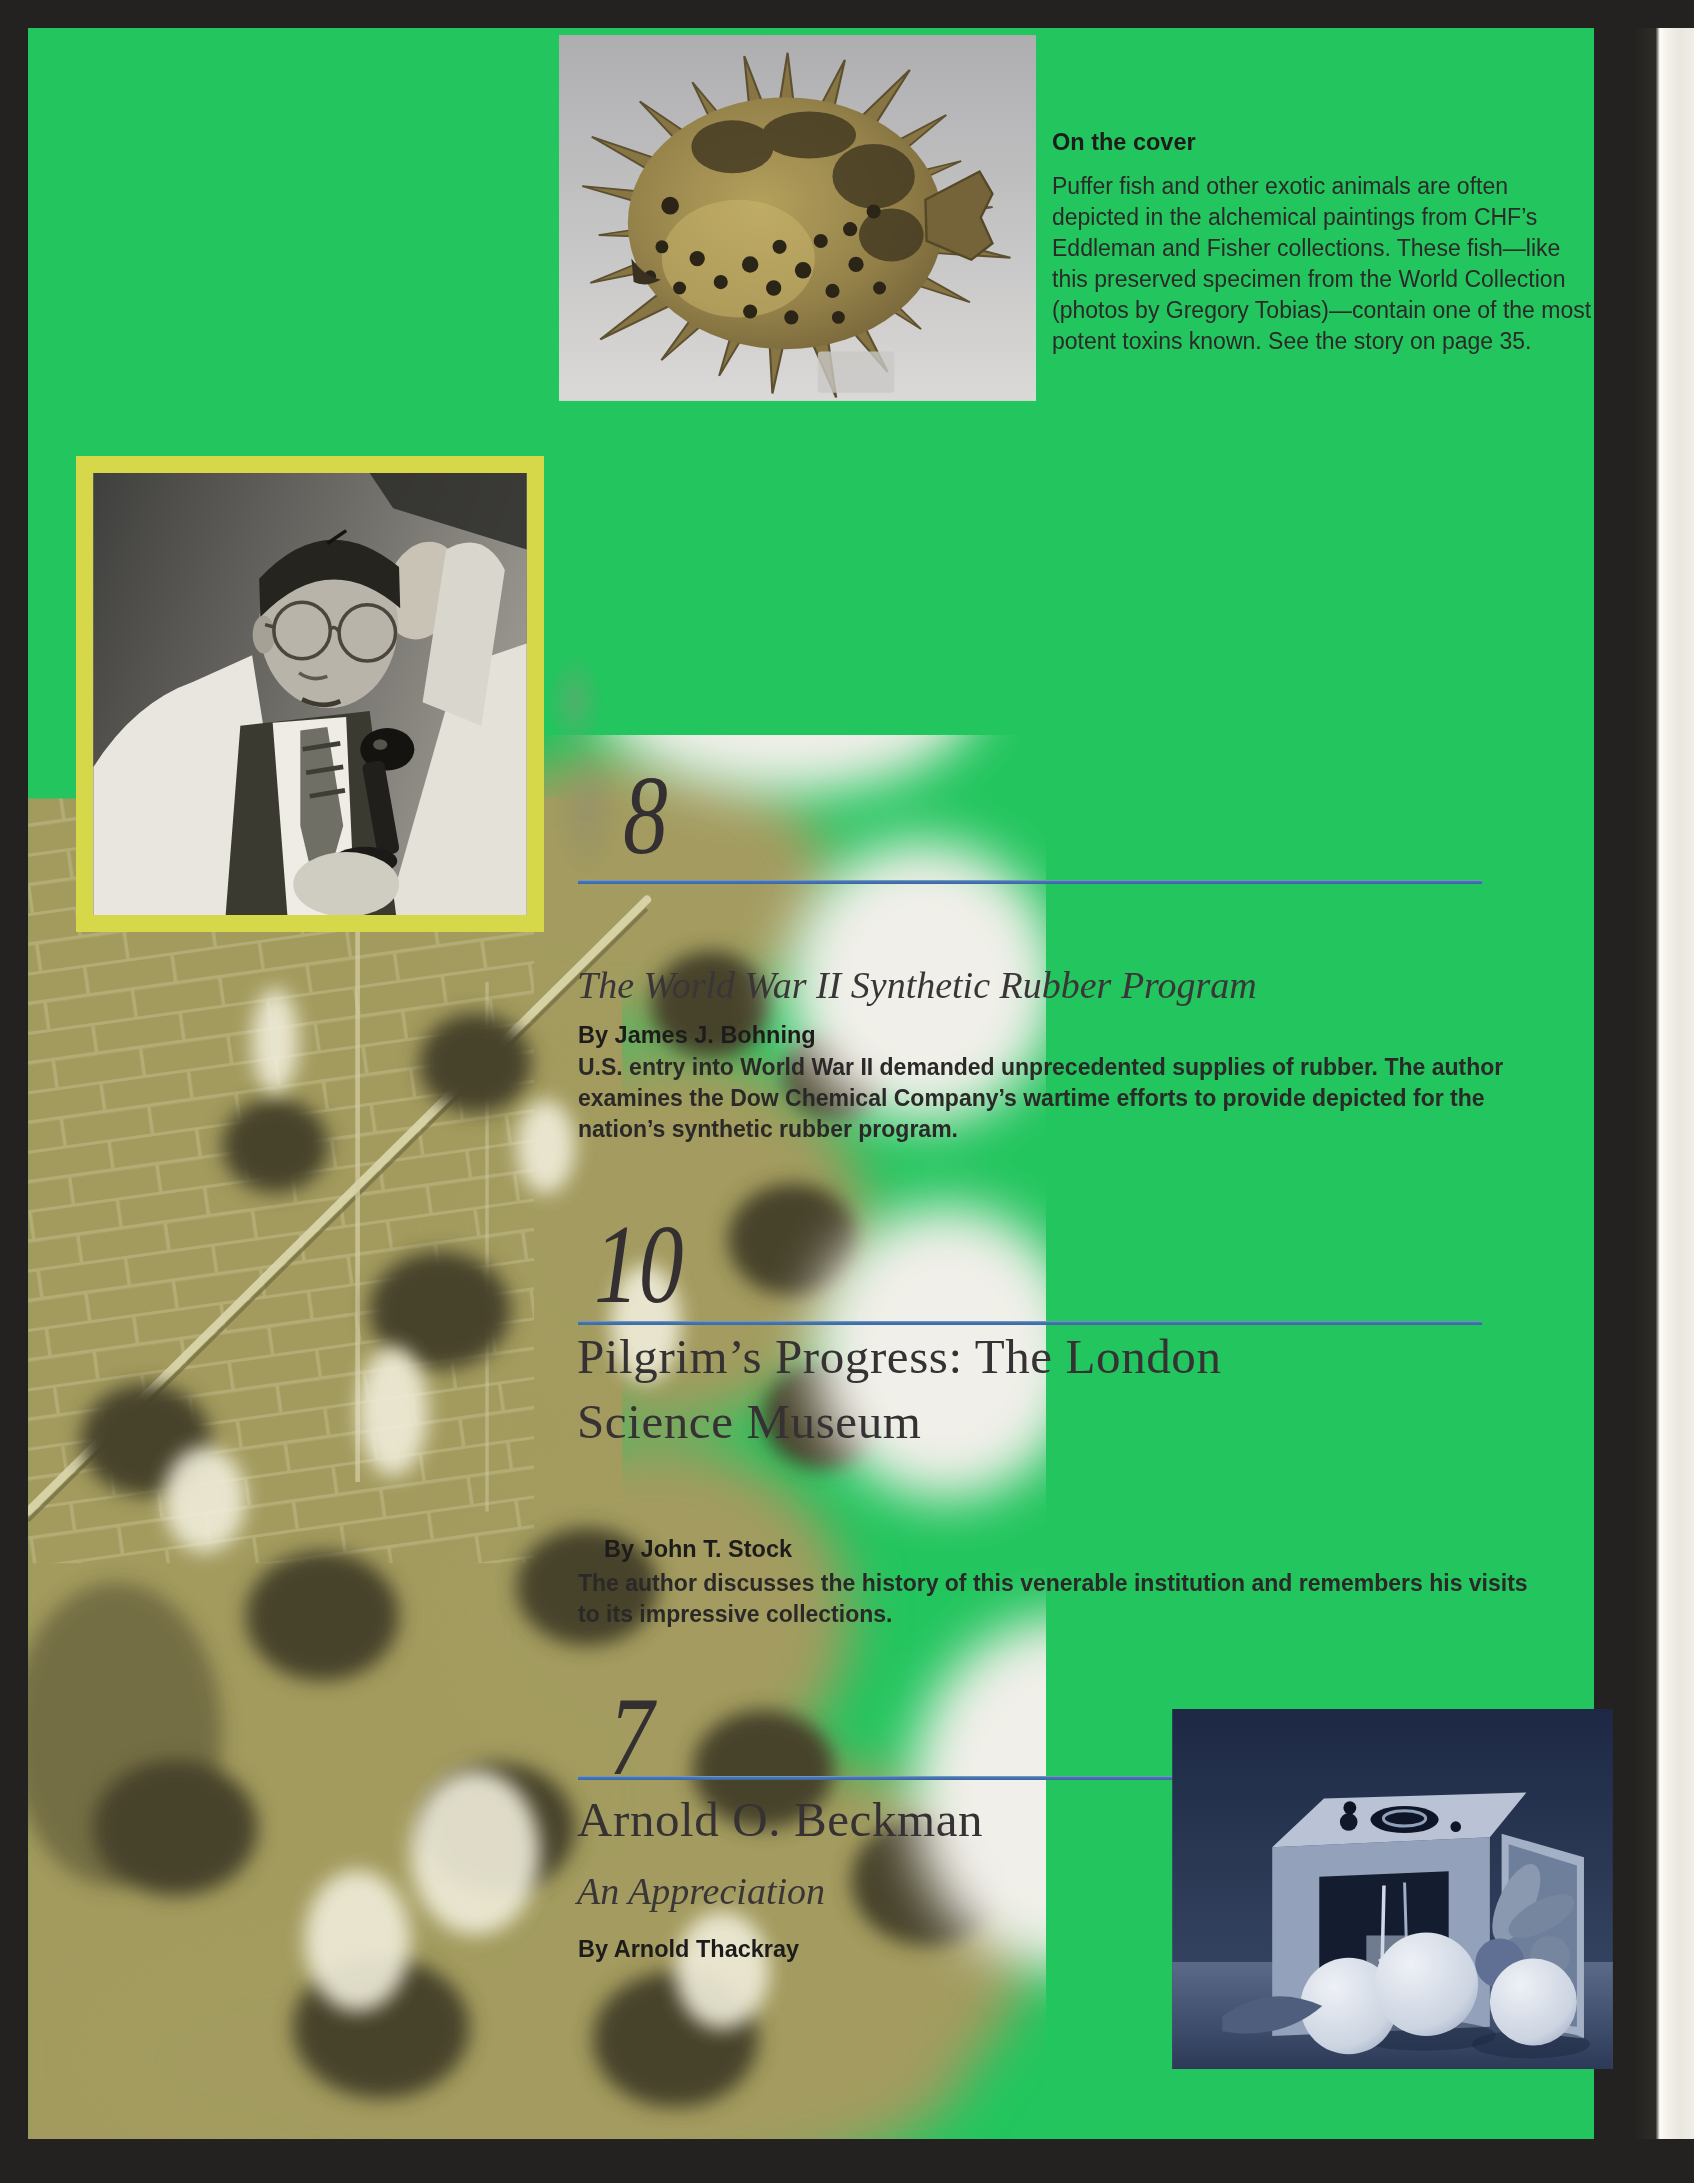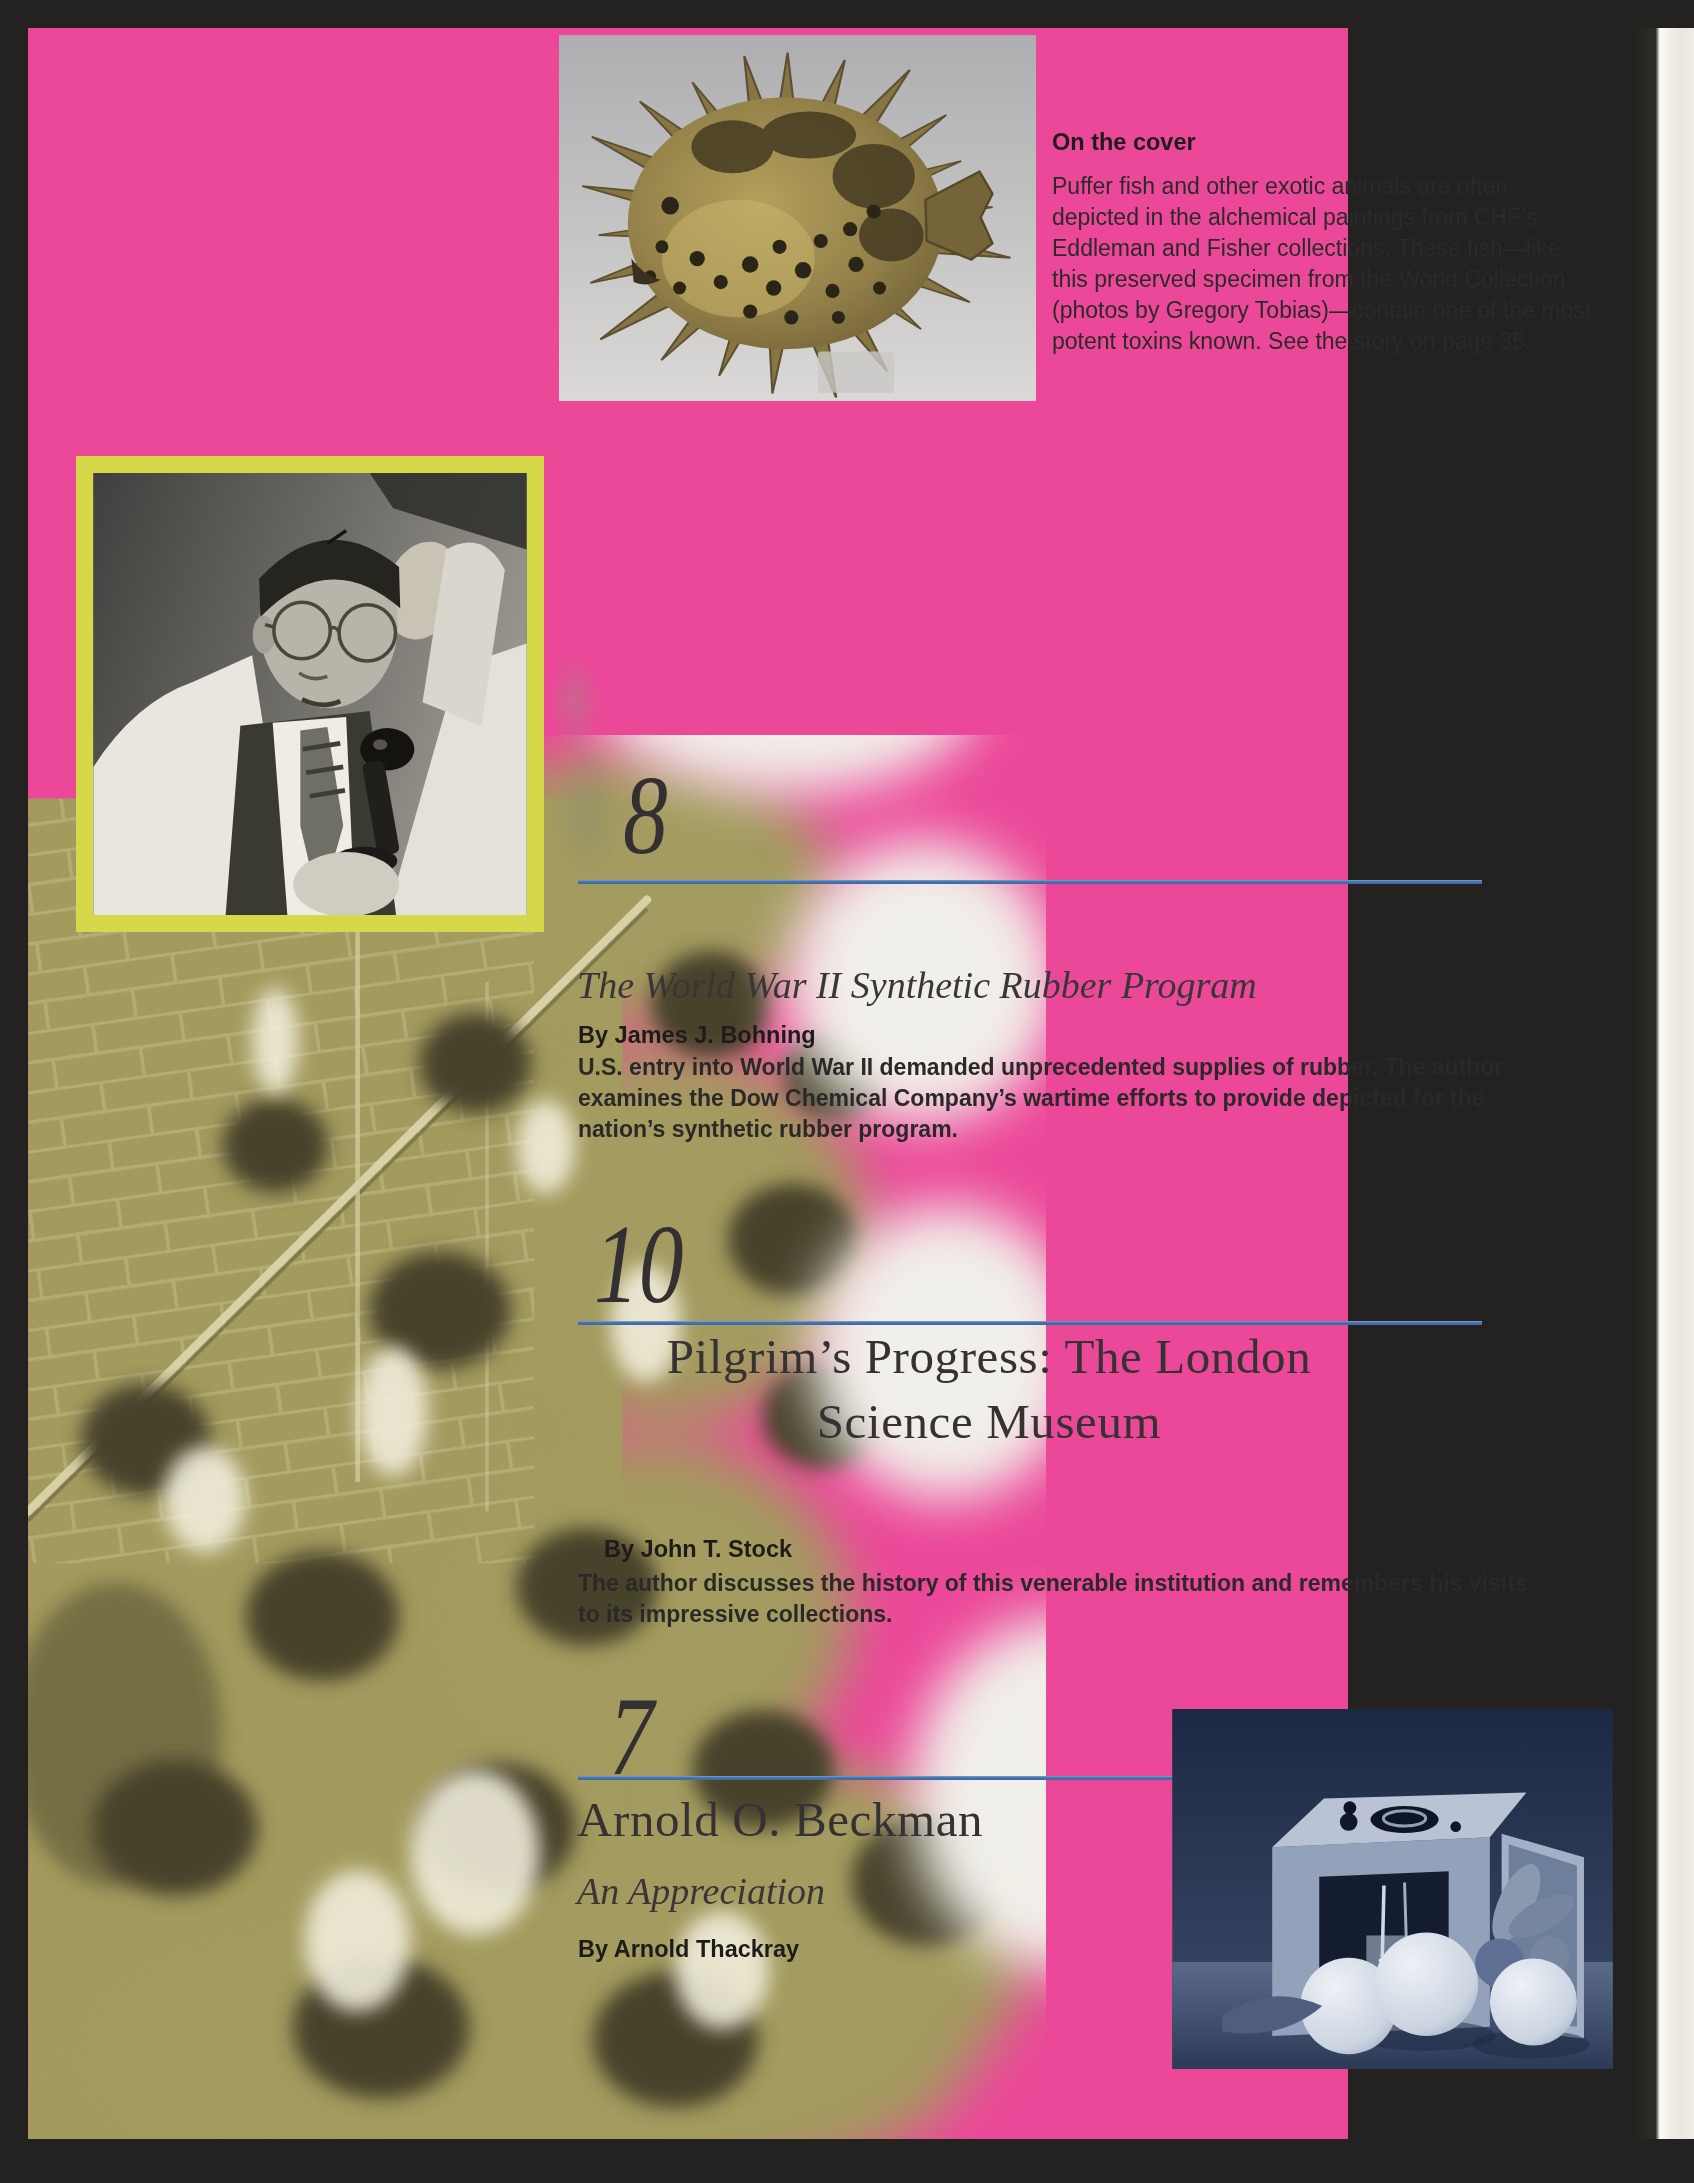--- a/index.html
+++ b/index.html
@@ -2,22 +2,22 @@
 <html style="font-size:9.4px"><head>
 <meta charset="utf-8">
 <style>
   html,body{margin:0;padding:0;}
   body{
     position:relative;width:1694px;height:2183px;overflow:hidden;
     background:#232220;
     font-family:"Liberation Sans",sans-serif;
   }
   .page{
-    position:absolute;left:28px;top:28px;width:1320px;height:2111px;
-    background:#ec4899;
+    position:absolute;left:28px;top:28px;width:1566px;height:2111px;
+    background:#22c55e;
   }
   .abs{position:absolute;}
   
   .photo{position:absolute;z-index:2;overflow:hidden;}
   .photo svg{display:block;}
   .photo-puffer{left:531px;top:7px;width:477px;height:366px;}
   .photo-beckman{left:1144px;top:1681px;width:441px;height:360px;}
   .portrait-frame{
     left:48px;top:428px;width:434px;height:442px;
     border:17.6px solid #d6d84a;z-index:2;background:#8a887f;
@@ -39,21 +39,21 @@
     background:linear-gradient(180deg,#82a5ce 0%,#4673ae 40%,#3c67a5 100%);}
   .num{
     position:absolute;z-index:3;color:#343031;
     font:italic 400 112px/1 "Liberation Serif",serif;
     transform:scaleX(.8);transform-origin:left bottom;
   }
   .title{
     position:absolute;z-index:3;color:#363233;letter-spacing:0.6px;
     font:400 49px/1.2 "Liberation Serif",serif;white-space:nowrap;
   }
-  .title-2line{line-height:1.32;white-space:normal;width:824px;text-align:center;}
+  .title-2line{line-height:1.32;white-space:normal;width:824px;}
   .subtitle{
     position:absolute;z-index:3;color:#3a3637;
     font:italic 400 38px/1.2 "Liberation Serif",serif;white-space:nowrap;
   }
   .byline{position:absolute;z-index:3;color:#1d1c1a;
     font:700 23.5px/1 "Liberation Sans",sans-serif;white-space:nowrap;}
   .desc{position:absolute;z-index:3;}
   .desc-line{font:700 23px/31px "Liberation Sans",sans-serif;color:#2a2927;white-space:nowrap;}
   
   .fold{

